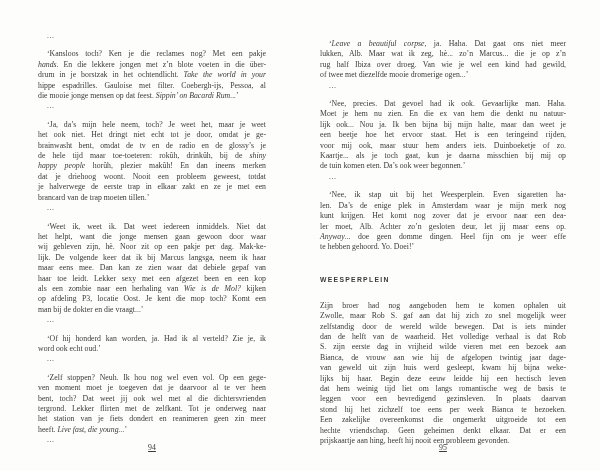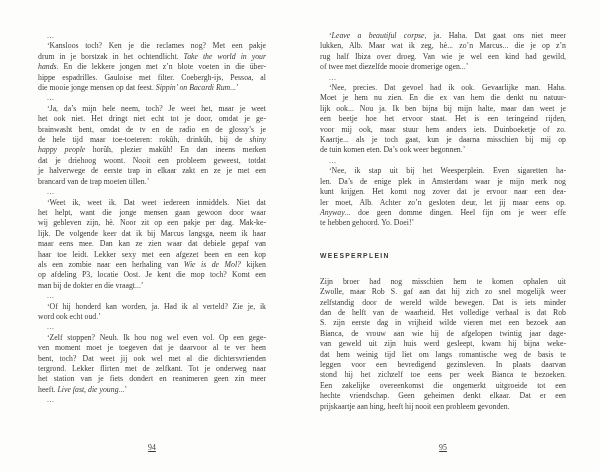--- a/index.html
+++ b/index.html
@@ -23,21 +23,21 @@
   }
   #leftcol  { left: 38px;  width: 228px; }
   #rightcol { left: 320px; width: 246px; }
   .para { margin: 0; }
   .line {
     text-align: justify;
     text-align-last: justify;
     text-justify: inter-word;
   }
   .line.last, .line.ell { text-align-last: left; }
-  .line.first { text-indent: 9px; }
+  .line.first { text-indent: 9px; margin-top: 8px; }
   .line.ell { text-indent: 9px; letter-spacing: 0.5px; }
   .it { font-style: italic; }
   .heading {
     font-family: "Liberation Sans", sans-serif;
     font-weight: bold;
     font-size: 6.8px;
     letter-spacing: 1.3px;
     line-height: 10px;
     margin: 22px 0 16px 0;
     text-align: left;
@@ -55,22 +55,22 @@
 </style>
 </head>
 <body>
 
 <div class="spread">
   <div>
     <div class="textcol" id="leftcol">
         <div class="line ell">...</div>
         <div class="para">
           <div class="line first"><span>‘Kansloos toch? Ken je die reclames nog? Met een pakje</span></div>
+          <div class="line"><span class="it">hands.</span><span> En die lekkere jongen met z’n blote voeten in die über-</span></div>
           <div class="line"><span>drum in je borstzak in het ochtendlicht. </span><span class="it">Take the world in your</span></div>
-          <div class="line"><span class="it">hands.</span><span> En die lekkere jongen met z’n blote voeten in die über-</span></div>
           <div class="line"><span>hippe espadrilles. Gauloise met filter. Coebergh-ijs, Pessoa, al</span></div>
           <div class="line last"><span>die mooie jonge mensen op dat feest. </span><span class="it">Sippin’ on Bacardi Rum...</span><span>’</span></div>
         </div>
         <div class="line ell">...</div>
         <div class="para">
           <div class="line first"><span>‘Ja, da’s mijn hele neem, toch? Je weet het, maar je weet</span></div>
           <div class="line"><span>het ook niet. Het dringt niet echt tot je door, omdat je ge-</span></div>
           <div class="line"><span>brainwasht bent, omdat de tv en de radio en de glossy’s je</span></div>
           <div class="line"><span>de hele tijd maar toe-toeteren: rokûh, drinkûh, bij de </span><span class="it">shiny</span></div>
           <div class="line"><span class="it">happy people</span><span> horûh, plezier makûh! En dan ineens merken</span></div>
@@ -132,27 +132,28 @@
         <div class="para">
           <div class="line first"><span>‘Nee, ik stap uit bij het Weesperplein. Even sigaretten ha-</span></div>
           <div class="line"><span>len. Da’s de enige plek in Amsterdam waar je mijn merk nog</span></div>
           <div class="line"><span>kunt krijgen. Het komt nog zover dat je ervoor naar een dea-</span></div>
           <div class="line"><span>ler moet, Alb. Achter zo’n gesloten deur, let jij maar eens op.</span></div>
           <div class="line"><span class="it">Anyway</span><span>... doe geen domme dingen. Heel fijn om je weer effe</span></div>
           <div class="line last"><span>te hebben gehoord. Yo. Doei!’</span></div>
         </div>
         <div class="heading">WEESPERPLEIN</div>
         <div class="para">
-          <div class="line"><span>Zijn broer had nog misschien hem te komen ophalen uit</span></div>
+          <div class="line"><span>Zijn broer had nog aangeboden hem te komen ophalen uit</span></div>
           <div class="line"><span>Zwolle, maar Rob S. gaf aan dat hij zich zo snel mogelijk weer</span></div>
           <div class="line"><span>zelfstandig door de wereld wilde bewegen. Dat is iets minder</span></div>
           <div class="line"><span>dan de helft van de waarheid. Het volledige verhaal is dat Rob</span></div>
           <div class="line"><span>S. zijn eerste dag in vrijheid wilde vieren met een bezoek aan</span></div>
           <div class="line"><span>Bianca, de vrouw aan wie hij de afgelopen twintig jaar dage-</span></div>
           <div class="line"><span>van geweld uit zijn huis werd gesleept, kwam hij bijna weke-</span></div>
+          <div class="line"><span>lijks bij haar. Begin deze eeuw leidde hij een hectisch leven</span></div>
           <div class="line"><span>dat hem weinig tijd liet om langs romantische weg de basis te</span></div>
           <div class="line"><span>leggen voor een bevredigend gezinsleven. In plaats daarvan</span></div>
           <div class="line"><span>stond hij het zichzelf toe eens per week Bianca te bezoeken.</span></div>
           <div class="line"><span>Een zakelijke overeenkomst die ongemerkt uitgroeide tot een</span></div>
           <div class="line"><span>hechte vriendschap. Geen geheimen denkt elkaar. Dat er een</span></div>
           <div class="line last"><span>prijskaartje aan hing, heeft hij nooit een probleem gevonden.</span></div>
         </div>
       </div>
     <div class="pagenum pn-right">
       <span>95</span>

